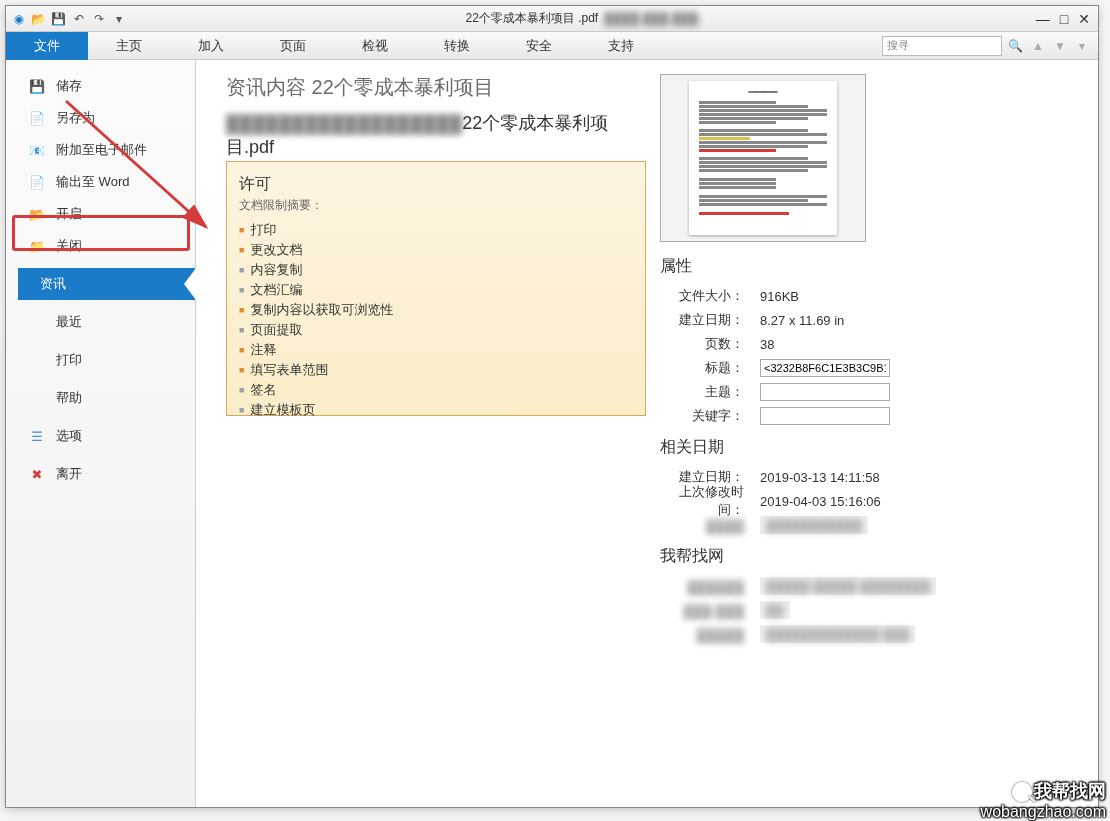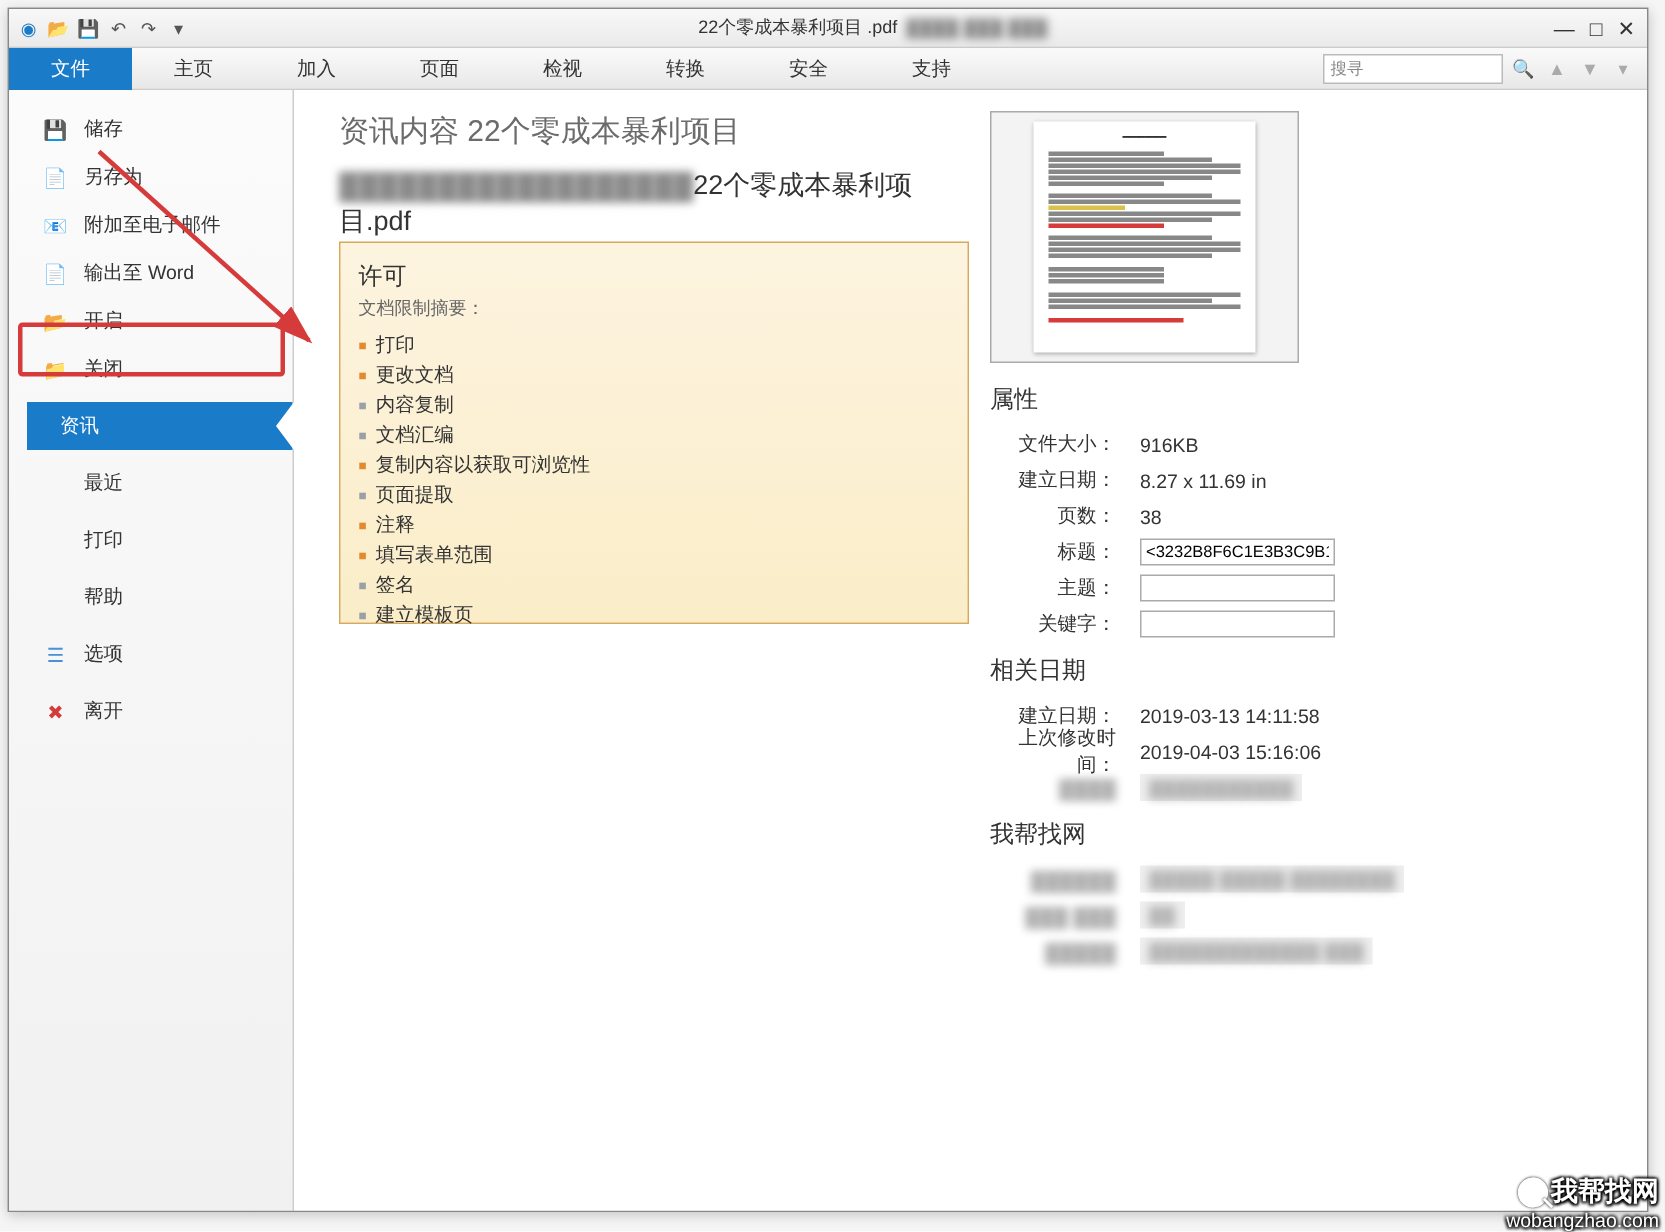--- a/index.html
+++ b/index.html
@@ -72,21 +72,21 @@
 .prop-row { display:flex; font-size:13px; color:#333; height:22px; align-items:center; margin-bottom:2px;}
 .prop-label { width: 100px; text-align:right; color:#333; padding-right:16px;}
 .prop-val { color:#333; }
 .prop-input { width:130px; height:18px; border:1px solid #aaa; font-size:11px; padding:0 3px; background:#fff;}
 .blur-txt { color:transparent; text-shadow: 0 0 6px rgba(0,0,0,0.4);}
 .blur-box { background:#eee; color:transparent; text-shadow:0 0 6px rgba(0,0,0,0.3); padding:2px 6px; font-size:12px;}
 
 
 .watermark { position:absolute; right:4px; bottom:0; text-align:right; color:#fff; text-shadow:1px 1px 2px #000,-1px -1px 2px #000,1px -1px 2px #000,-1px 1px 2px #000; }
 .watermark .wm1{font-size:18px;font-weight:bold;}
-.watermark .wm2{font-size:13px;}
+.watermark .wm2{font-size:16px;}
 .wm-ico{display:inline-block;width:20px;height:20px;border:2px solid #fff;border-radius:50%;position:relative;vertical-align:middle;margin-right:2px; box-shadow:0 0 2px #000;}
 .wm-ico::after{content:"";position:absolute;width:8px;height:2px;background:#fff;right:-6px;bottom:0;transform:rotate(45deg);box-shadow:0 0 2px #000;}
 </style>
 </head>
 <body>
 
 <div class="window">
 
   <div class="titlebar">
     <div class="tb-icons">

